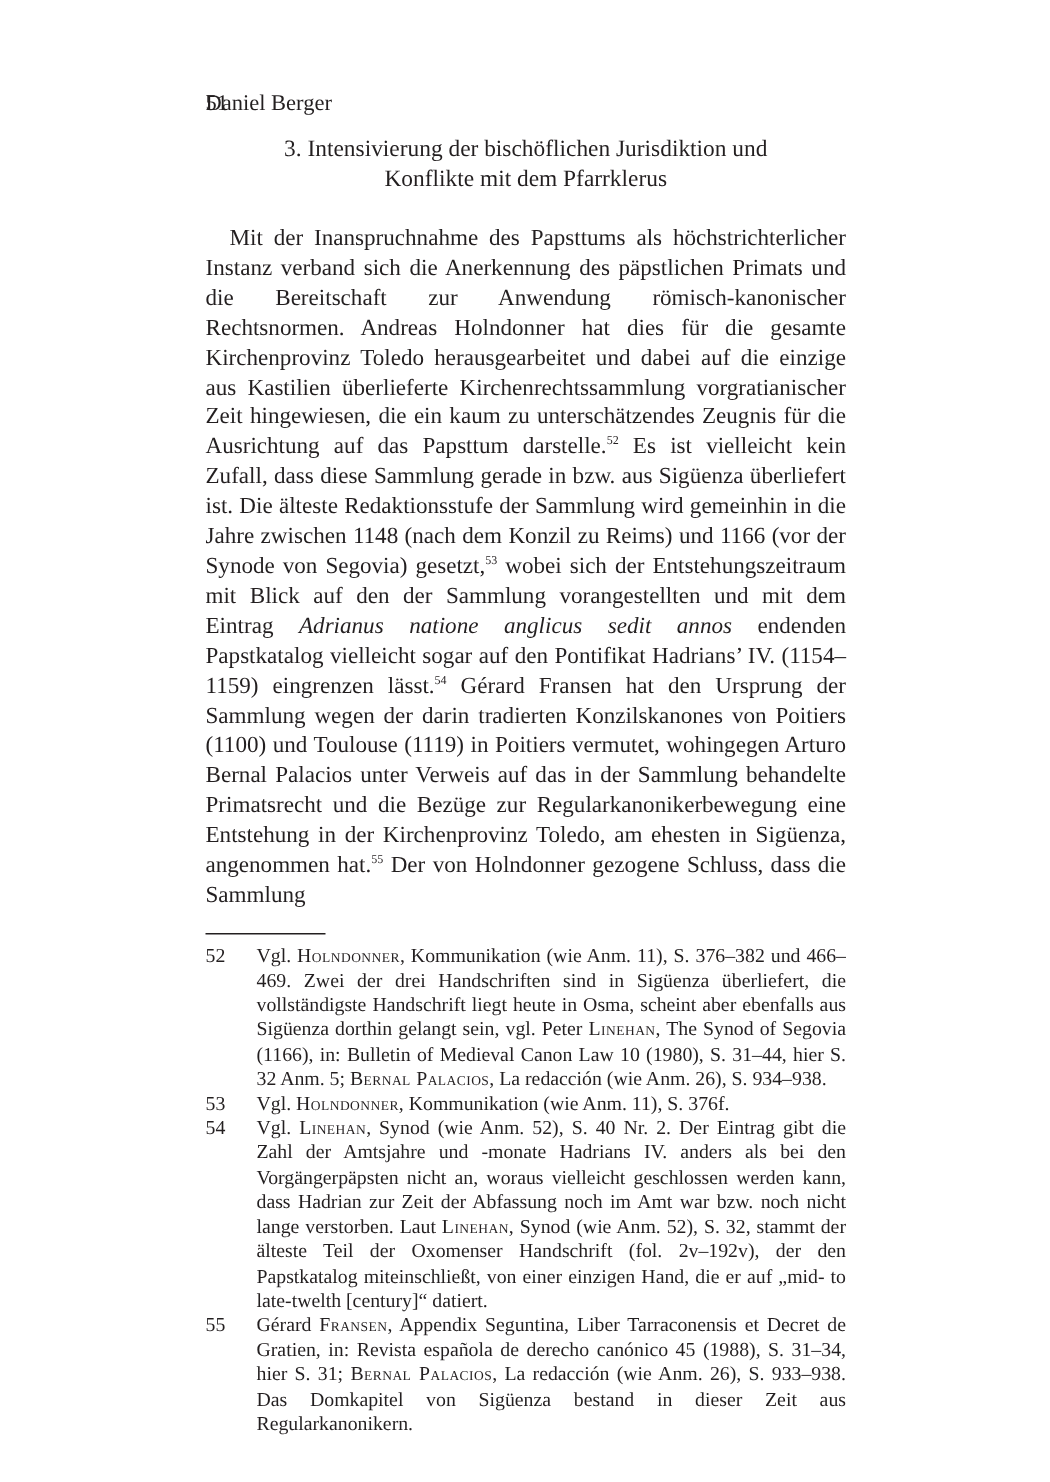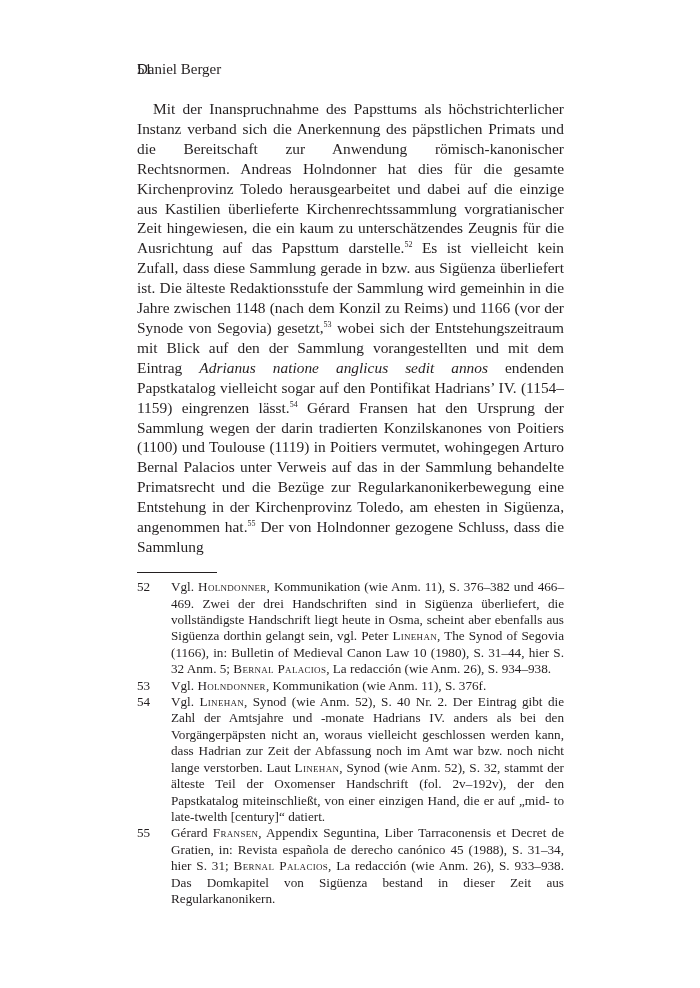--- a/index.html
+++ b/index.html
@@ -25,20 +25,22 @@
 </head>
 <body>
 
 <div class="page">
   <div class="running-head">
     <span class="page-number">51</span>
     <span class="running-title">Daniel Berger</span>
   </div>
 
   <div class="section-heading">
+    <span>3. Intensivierung der bischöflichen Jurisdiktion und</span>
+    <span>Konflikte mit dem Pfarrklerus</span>
   </div>
 
   <p class="body-text"><span>Mit der Inanspruchnahme des Papsttums als höchstrichterlicher Instanz verband sich die Anerkennung des päpstlichen Primats und die Bereitschaft zur Anwendung römisch-kanonischer Rechtsnormen. Andreas Holndonner hat dies für die gesamte Kirchenprovinz Toledo herausgearbeitet und dabei auf die einzige aus Kastilien überlieferte Kirchenrechtssammlung vorgratianischer Zeit hingewiesen, die ein kaum zu unterschätzendes Zeugnis für die Ausrichtung auf das Papsttum darstelle.</span><sup>52</sup><span> Es ist vielleicht kein Zufall, dass diese Sammlung gerade in bzw. aus Sigüenza überliefert ist. Die älteste Redaktionsstufe der Sammlung wird gemeinhin in die Jahre zwischen 1148 (nach dem Konzil zu Reims) und 1166 (vor der Synode von Segovia) gesetzt,</span><sup>53</sup><span> wobei sich der Entstehungszeitraum mit Blick auf den der Sammlung vorangestellten und mit dem Eintrag </span><i>Adrianus natione anglicus sedit annos</i><span> endenden Papstkatalog vielleicht sogar auf den Pontifikat Hadrians’ IV. (1154–1159) eingrenzen lässt.</span><sup>54</sup><span> Gérard Fransen hat den Ursprung der Sammlung wegen der darin tradierten Konzilskanones von Poitiers (1100) und Toulouse (1119) in Poitiers vermutet, wohingegen Arturo Bernal Palacios unter Verweis auf das in der Sammlung behandelte Primatsrecht und die Bezüge zur Regularkanonikerbewegung eine Entstehung in der Kirchenprovinz Toledo, am ehesten in Sigüenza, angenommen hat.</span><sup>55</sup><span> Der von Holndonner gezogene Schluss, dass die Sammlung</span></p>
 
   <div class="fn-rule"></div>
 
   <div class="footnotes">
     <div class="fn">
       <span class="fn-num">52</span>
       <span class="fn-text"><span>Vgl. </span><span class="sc">Holndonner</span><span>, Kommunikation (wie Anm. 11), S. 376–382 und 466–469. Zwei der drei Handschriften sind in Sigüenza überliefert, die vollständigste Handschrift liegt heute in Osma, scheint aber ebenfalls aus Sigüenza dorthin gelangt sein, vgl. Peter </span><span class="sc">Linehan</span><span>, The Synod of Segovia (1166), in: Bulletin of Medieval Canon Law 10 (1980), S. 31–44, hier S. 32 Anm. 5; </span><span class="sc">Bernal Palacios</span><span>, La redacción (wie Anm. 26), S. 934–938.</span></span>

